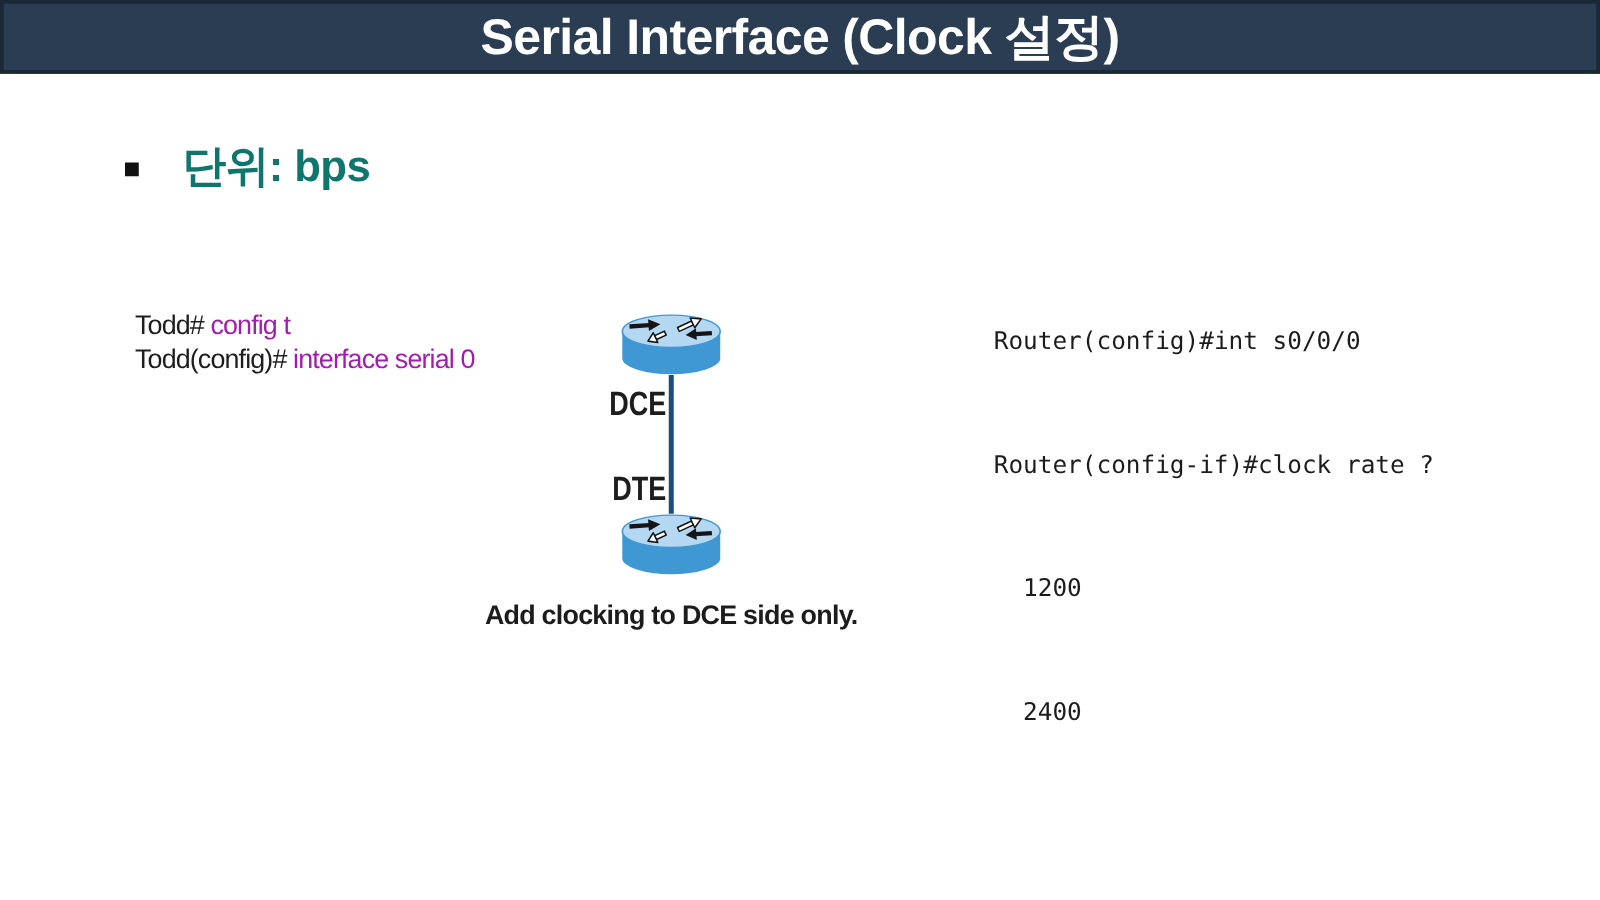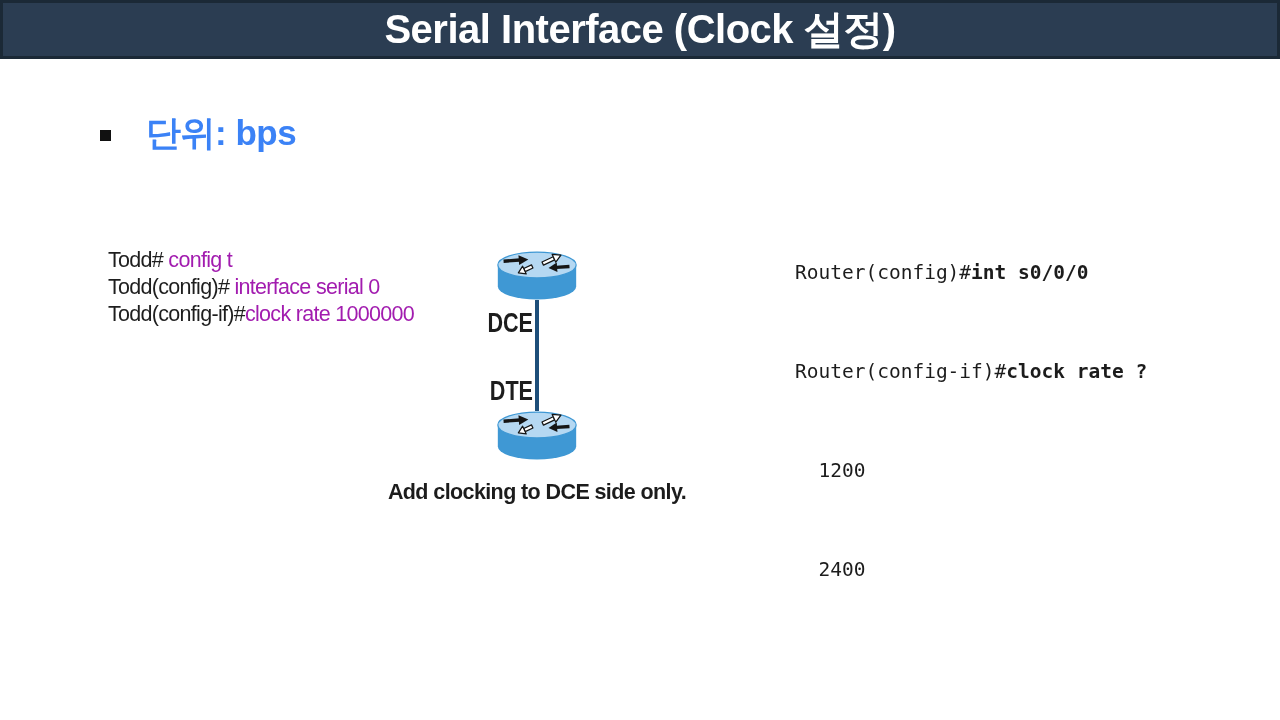--- a/index.html
+++ b/index.html
@@ -39,21 +39,21 @@
   }
   .bullet-square {
     width: 11px; height: 11px;
     background: #111111;
     margin-top: 20px;
   }
   .bullet-text {
     margin-left: 35px;
     font-size: 35px;
     font-weight: bold;
-    color: #3b82f6;
+    color: #0f766e;
     letter-spacing: -0.5px;
   }
 
   
   .left-panel {
     position: absolute;
     left: 108px; top: 227px;
     color: #1e1e1e;
   }
   .lp-heading {
@@ -114,21 +114,21 @@
   
   .console-panel {
     position: absolute;
     left: 795px; top: 190px;
     font-family: "DejaVu Sans Mono", monospace;
     font-size: 19.5px;
     line-height: 33px;
     color: #1c1c1c;
     white-space: pre;
   }
-  .console-line .cmd { font-weight: bold; text-align: right; }
+  .console-line .cmd { font-weight: normal; text-align: right; }
   .speed-header { padding-left: 8ch; }
   .speed { padding-left: 2ch; }
 
   .defs-holder { position: absolute; width: 0; height: 0; overflow: hidden; }
 </style>
 </head>
 <body>
 
 <svg class="defs-holder" aria-hidden="true">
   <defs>
@@ -165,21 +165,20 @@
 
 <div class="bullet-row">
   <div class="bullet-square"></div>
   <div class="bullet-text">단위: bps</div>
 </div>
 
 <div class="left-panel">
   <div class="lp-commands">
     <div><span class="prompt">Todd# </span><span class="cmd">config t</span></div>
     <div><span class="prompt">Todd(config)# </span><span class="cmd">interface serial 0</span></div>
-    <div><span class="prompt">Todd(config-if)#</span><span class="cmd">clock rate 1000000</span></div>
   </div>
 </div>
 
 <svg class="router router-top" viewBox="0 0 90 56">
     <use href="#router-def"></use>
   </svg>
 <div class="cable-line"></div>
 <div class="cable-label label-dce">DCE</div>
 <div class="cable-label label-dte">DTE</div>
 <svg class="router router-bottom" viewBox="0 0 90 56">

